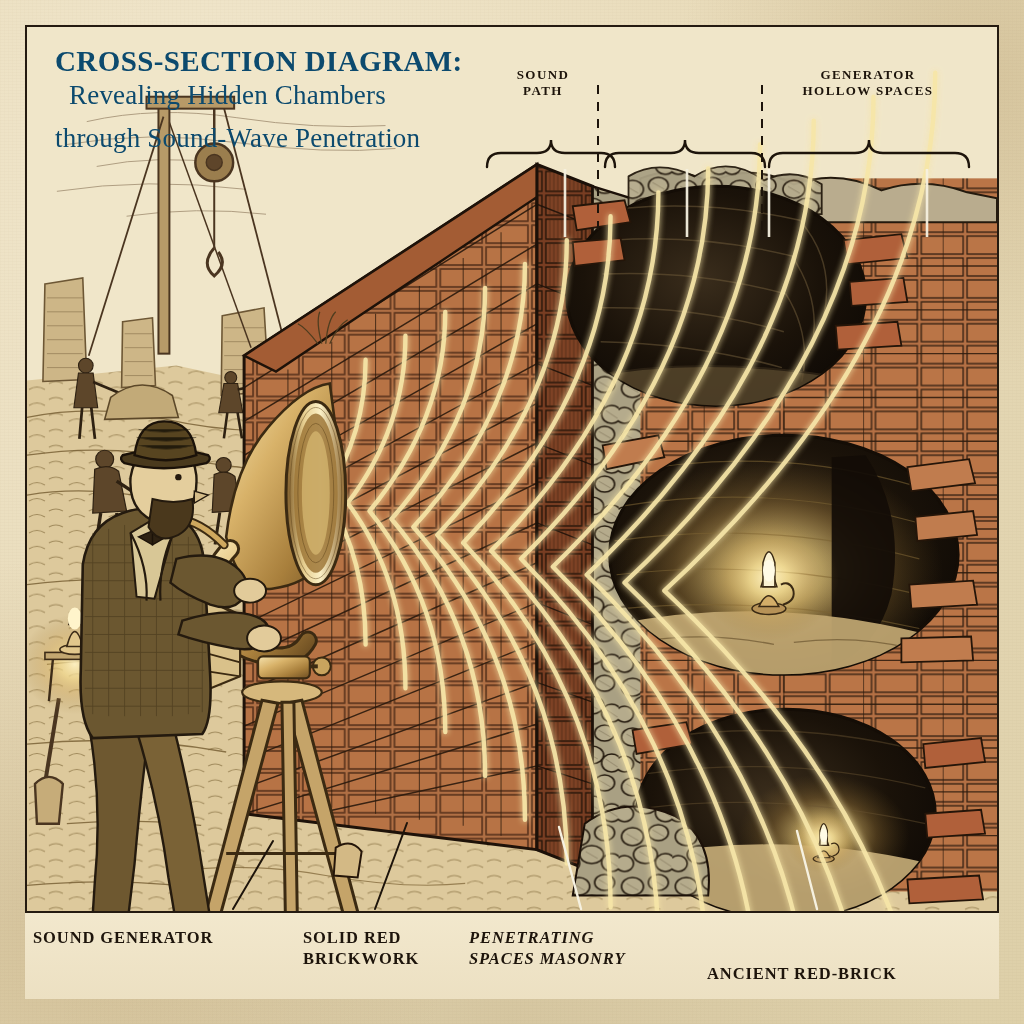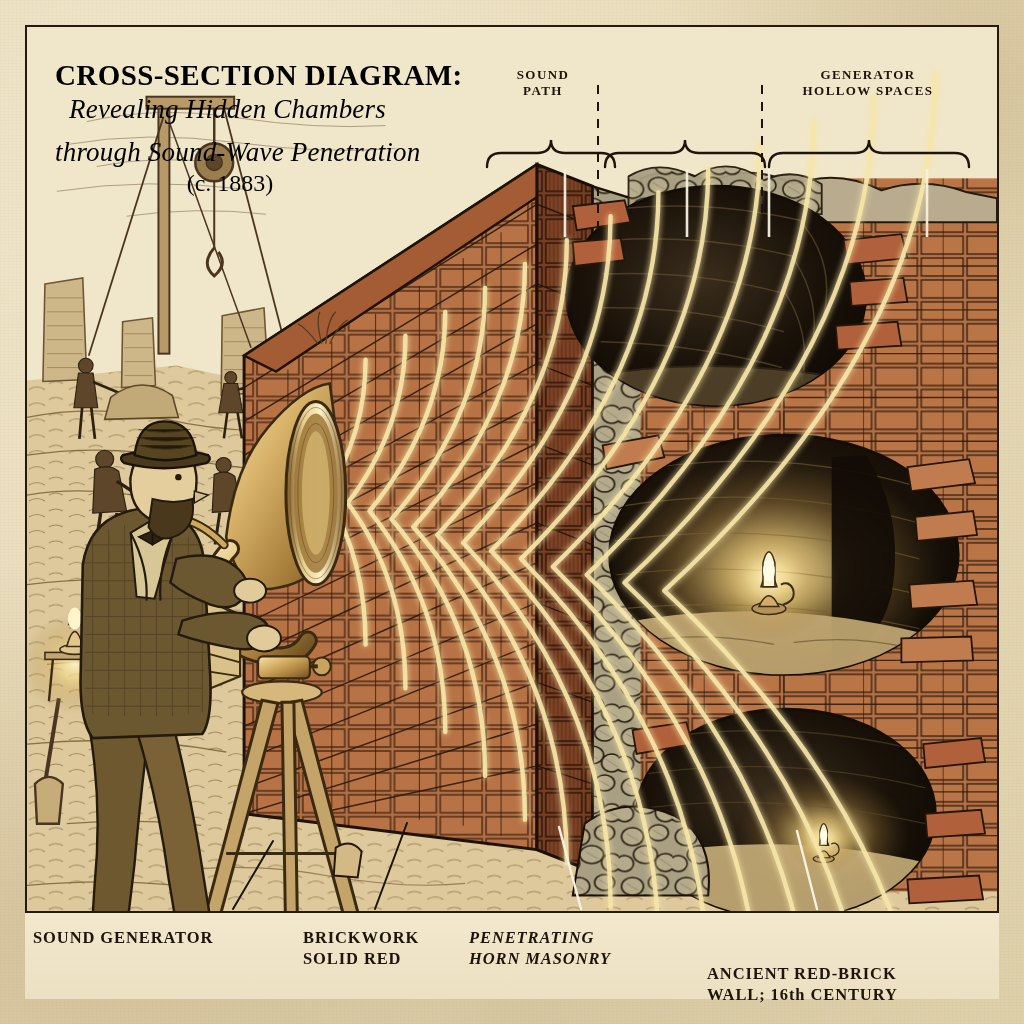--- a/index.html
+++ b/index.html
@@ -43,23 +43,23 @@
   
   .skyhatch{
     position:absolute; left:0; top:0; right:0; height:300px;
     background-image:repeating-linear-gradient(0deg,
       rgba(60,40,20,.30) 0px, rgba(60,40,20,.30) 1px, transparent 1px, transparent 6px);
     -webkit-mask-image:linear-gradient(180deg, rgba(0,0,0,.95) 0%, rgba(0,0,0,.55) 40%, transparent 100%);
             mask-image:linear-gradient(180deg, rgba(0,0,0,.95) 0%, rgba(0,0,0,.55) 40%, transparent 100%);
   }
 
   
-  #title { position:absolute; left:28px; top:32px; width:420px; color:#000000; z-index:40; }
+  #title { position:absolute; left:28px; top:18px; width:420px; color:#0c4a6e; z-index:40; }
   #title .l1{ font-size:29px; font-weight:bold; letter-spacing:.4px; white-space:nowrap; }
-  #title .l2,#title .l3{ font-style:italic; font-size:27px; letter-spacing:.2px; white-space:nowrap; }
+  #title .l2,#title .l3{ font-size:27px; letter-spacing:.2px; white-space:nowrap; }
   #title .l2{ margin-top:2px; padding-left:14px; }
   #title .l3{ margin-top:12px; }
   #title .l4{ font-size:24px; text-align:center; margin-top:2px; padding-right:70px; }
 
   
   #annoband{ position:absolute; left:0; top:0; width:100%; height:150px; z-index:45; }
   .anno{ position:absolute; text-align:center; color:#1d140b;
          font-size:13px; font-weight:bold; letter-spacing:1.4px; line-height:1.22; }
   .anno span{ display:block; white-space:nowrap; }
 
@@ -576,21 +576,20 @@
       <path d="M286 906 l44 -8 l8 20 l-46 10 Z"></path>
       <path d="M392 922 l40 -6 l6 18 l-42 8 Z"></path>
       <path d="M310 824 q16 -10 26 4 l-4 26 l-24 -2 Z" fill="#d3b985"></path>
     </g>
   </svg>
 
   <div id="title">
     <div class="l1">CROSS-SECTION DIAGRAM:</div>
     <div class="l2">Revealing Hidden Chambers</div>
     <div class="l3">through Sound-Wave Penetration</div>
-    <div class="l4">(c. 1883)</div>
   </div>
 
   <div id="annoband">
     <svg width="974" height="210" viewBox="0 0 974 210" style="position:absolute;left:0;top:0">
 
       <g fill="none" stroke="#1d140b" stroke-width="2.4" stroke-linecap="round">
         <path d="M460 140 q0 -14 14 -14 l36 0 q14 0 14 -13 q0 13 14 13 l36 0 q14 0 14 14"></path>
         <path d="M578 140 q0 -14 14 -14 l52 0 q14 0 14 -13 q0 13 14 13 l52 0 q14 0 14 14"></path>
         <path d="M742 140 q0 -14 14 -14 l72 0 q14 0 14 -13 q0 13 14 13 l72 0 q14 0 14 14"></path>
       </g>
@@ -626,30 +625,29 @@
       <path d="M72 16 q8 -6 16 -2"></path>
     </g>
   </svg>
 </div>
 
 <div id="captionstrip">
   <div class="cap" style="left:8px;  width:260px;">
     <span>SOUND GENERATOR</span>
   </div>
   <div class="cap" style="left:278px; width:200px;">
+    <span>SOLID RED</span>
     <span>BRICKWORK</span>
-    <span>SOLID RED</span>
   </div>
   <div class="cap" style="left:444px; width:230px;font-style:italic;">
     <span>PENETRATING</span>
-    <span>HORN MASONRY</span>
+    <span>SPACES MASONRY</span>
   </div>
   <div class="cap" style="left:682px; width:266px;margin-top:36px;">
     <span>ANCIENT RED-BRICK</span>
-    <span>WALL; 16th CENTURY</span>
   </div>
 </div>
 
 <svg style="position:absolute;left:25px;bottom:113px;width:974px;height:110px;z-index:70" viewBox="0 0 974 110">
   <g stroke="#1d140b" stroke-width="2" fill="none" stroke-linecap="round">
     <path d="M208 108 L248 40"></path>
     <path d="M350 108 L382 22"></path>
   </g>
   <g stroke="#f6f1e0" stroke-width="2.4" fill="none" stroke-linecap="round">
     <path d="M556 108 L534 26"></path>

